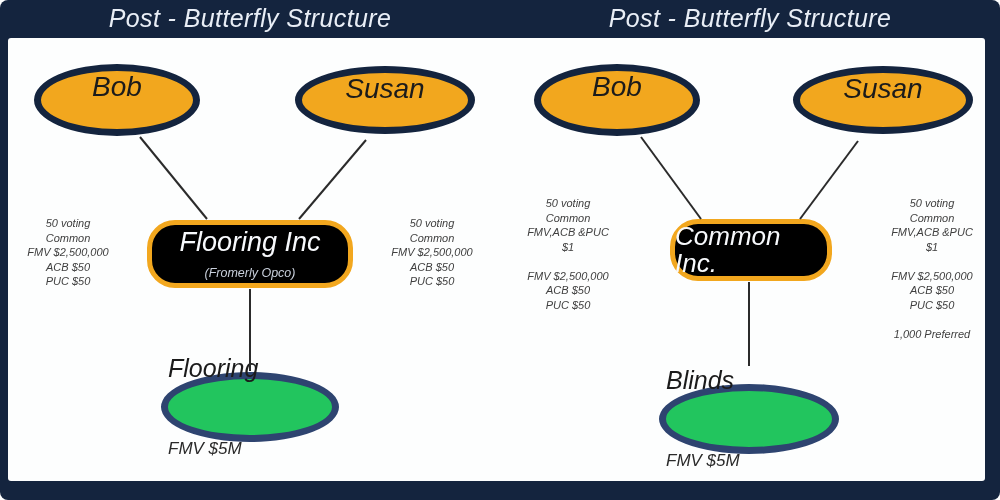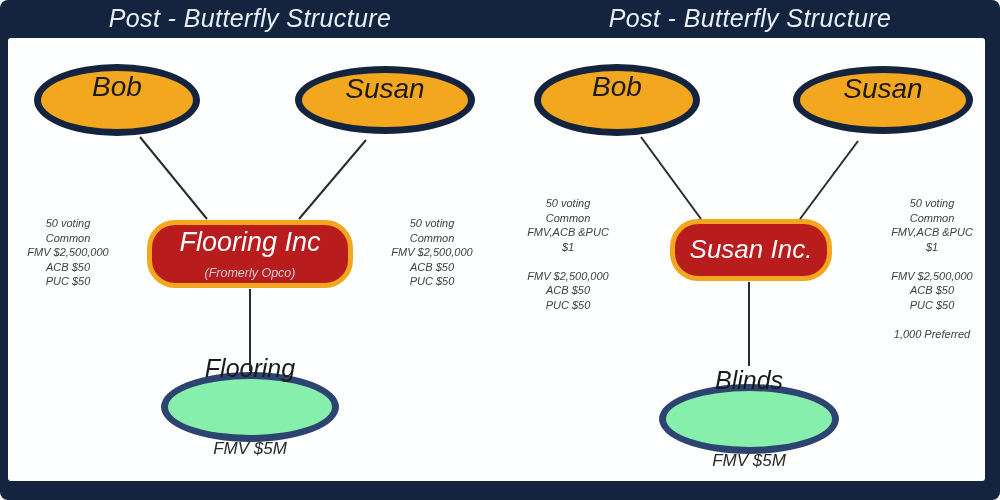--- a/index.html
+++ b/index.html
@@ -38,21 +38,21 @@
     color:#1b1b1b;font-size:28px;
     box-sizing:border-box;
   }
   .s0 .owner.bob{left:34px;top:64px;width:166px;height:72px;}
   .s0 .owner.susan{left:295px;top:66px;width:180px;height:68px;}
   .s1 .owner.bob{left:34px;top:64px;width:166px;height:72px;}
   .s1 .owner.susan{left:293px;top:66px;width:180px;height:68px;}
 
   .company{
     position:absolute;
-    background:#b91c1c;
+    background:#000000;
     border:5px solid #F2A71E;
     border-radius:28px;
     display:flex;flex-direction:column;align-items:center;justify-content:center;
     box-sizing:border-box;
   }
   .s0 .company{left:147px;top:220px;width:206px;height:68px;}
   .s1 .company{left:170px;top:219px;width:162px;height:62px;}
   .company-name{color:#F7F9FC;font-size:27px;line-height:1.05;}
   .s1 .company-name{font-size:26px;}
   .company-sub{color:#C9D0DC;font-size:12.5px;margin-top:9px;}
@@ -64,24 +64,24 @@
     font-size:11px;line-height:1.32;
     white-space:pre-line;
   }
   .s0 .side-label.left{left:8px;top:216px;width:120px;}
   .s0 .side-label.right{left:372px;top:216px;width:120px;}
   .s1 .side-label.left{left:8px;top:196px;width:120px;}
   .s1 .side-label.right{left:368px;top:196px;width:128px;}
 
   .subsidiary{
     position:absolute;
-    background:#86efac;
+    background:#22c55e;
     border:7px solid #2E4470;
     border-radius:50%;
-    display:flex;flex-direction:column;align-items:center;justify-content:center;
+    display:flex;flex-direction:column;align-items:flex-start;justify-content:center;
     box-sizing:border-box;
     color:#1b1b1b;
     gap:43px;
   }
   .s0 .subsidiary{left:161px;top:372px;width:178px;height:70px;}
   .s1 .subsidiary{left:159px;top:384px;width:180px;height:70px;}
   .subsidiary-name{font-size:25px;line-height:1;}
   .subsidiary-value{font-size:17px;margin-top:15px;color:#2a2a2a;}
 
   #connectors{position:absolute;left:0;top:0;width:1000px;height:500px;pointer-events:none;}
@@ -140,21 +140,21 @@
 Common
 FMV,ACB &amp;PUC
 $1
 
 FMV $2,500,000
 ACB $50
 PUC $50
 
 1,000 Preferred</div>
     <div class="company">
-      <div class="company-name">Susan Inc.</div>
+      <div class="company-name">Common Inc.</div>
 
     </div>
     <div class="subsidiary">
       <div class="subsidiary-name">Blinds</div>
       <div class="subsidiary-value">FMV $5M</div>
     </div>
   </div>
 
   <svg id="connectors" viewBox="0 0 1000 500" xmlns="http://www.w3.org/2000/svg">
     <line x1="140" y1="137" x2="207" y2="219" stroke="#2B2B2B" stroke-width="2"></line>

